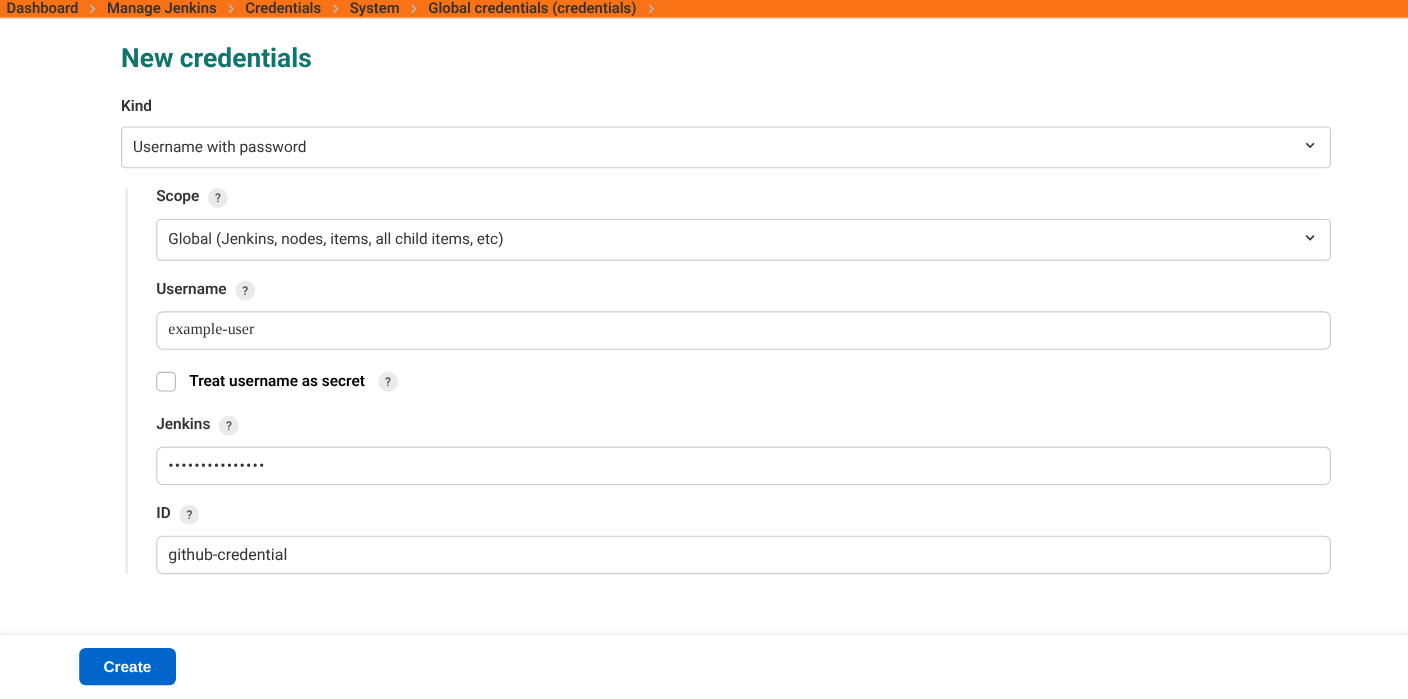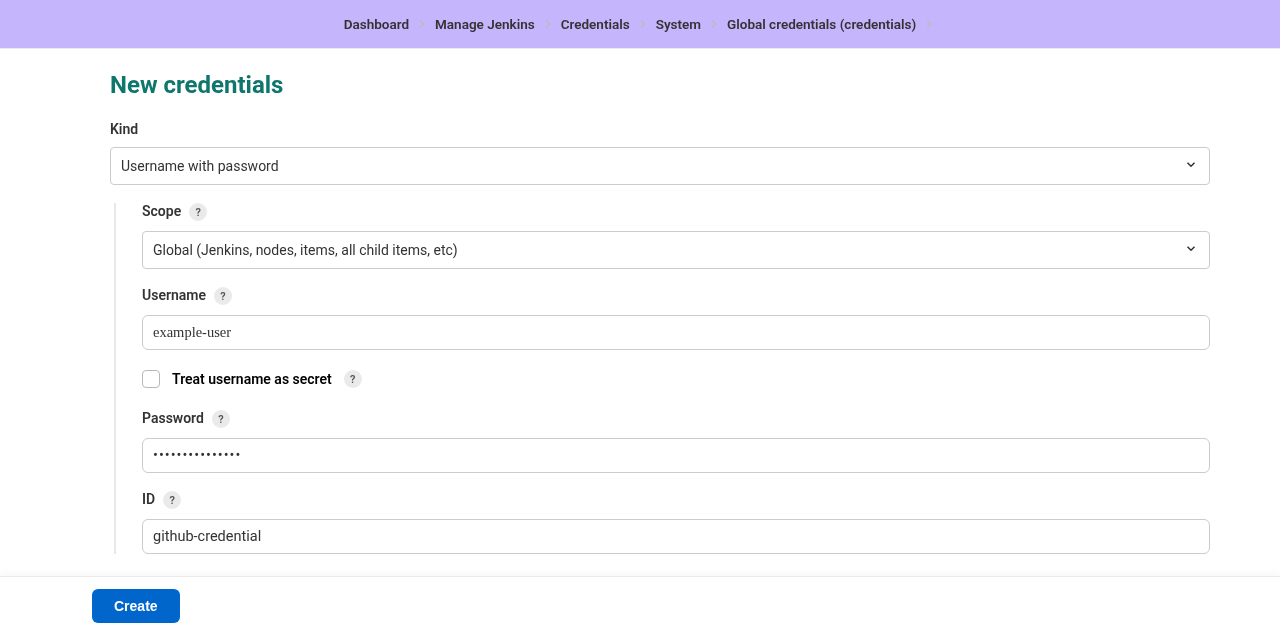--- a/index.html
+++ b/index.html
@@ -7,27 +7,26 @@
       margin: 0;
       padding: 0;
     }
     body {
       font-family: -apple-system, BlinkMacSystemFont, "Segoe UI", Roboto, "Helvetica Neue", Arial, sans-serif;
       font-size: 14px;
       color: #333;
       background: #fff;
     }
     .breadcrumb-bar {
-      background: #c4b5fd;
+      background: #f97316;
       border-bottom: 1px solid #eaeaea;
-      padding: 16px 6px;
+      padding: 0 6px;
       display: flex;
       align-items: center;
       gap: 6px;
-      justify-content: center;
     }
     .breadcrumb-item {
       color: #333;
       font-weight: 600;
       font-size: 13.5px;
       text-decoration: none;
       cursor: pointer;
     }
     .breadcrumb-sep {
       color: #bbb;
@@ -146,21 +145,21 @@
       font-weight: 600;
       color: #000000;
     }
     .bottom-bar {
       position: fixed;
       bottom: 0;
       left: 0;
       right: 0;
       background: #fff;
       border-top: 1px solid #eaeaea;
-      padding: 12px 0 12px 92px;
+      padding: 12px 0 12px 72px;
       box-shadow: 0 -2px 8px rgba(0,0,0,0.04);
     }
     .btn-primary {
       background: #0b6aa2;
       background: #0069d9;
       background: #0b6bcb;
       color: #fff;
       border: none;
       border-radius: 6px;
       padding: 9px 22px;
@@ -256,21 +255,21 @@
     </div>
 
     <div class="checkbox-row">
       <div class="checkbox"></div>
       <span class="checkbox-label">Treat username as secret</span>
       <span class="help-icon">?</span>
     </div>
 
     <div class="field-group">
       <div class="field-label">
-        <span>Password</span>
+        <span>Jenkins</span>
         <span class="help-icon">?</span>
       </div>
       <input type="text" class="text-input password-input" value="•••••••••••••••" style="">
     </div>
 
     <div class="field-group">
       <div class="field-label">
         <span>ID</span>
         <span class="help-icon">?</span>
       </div>

